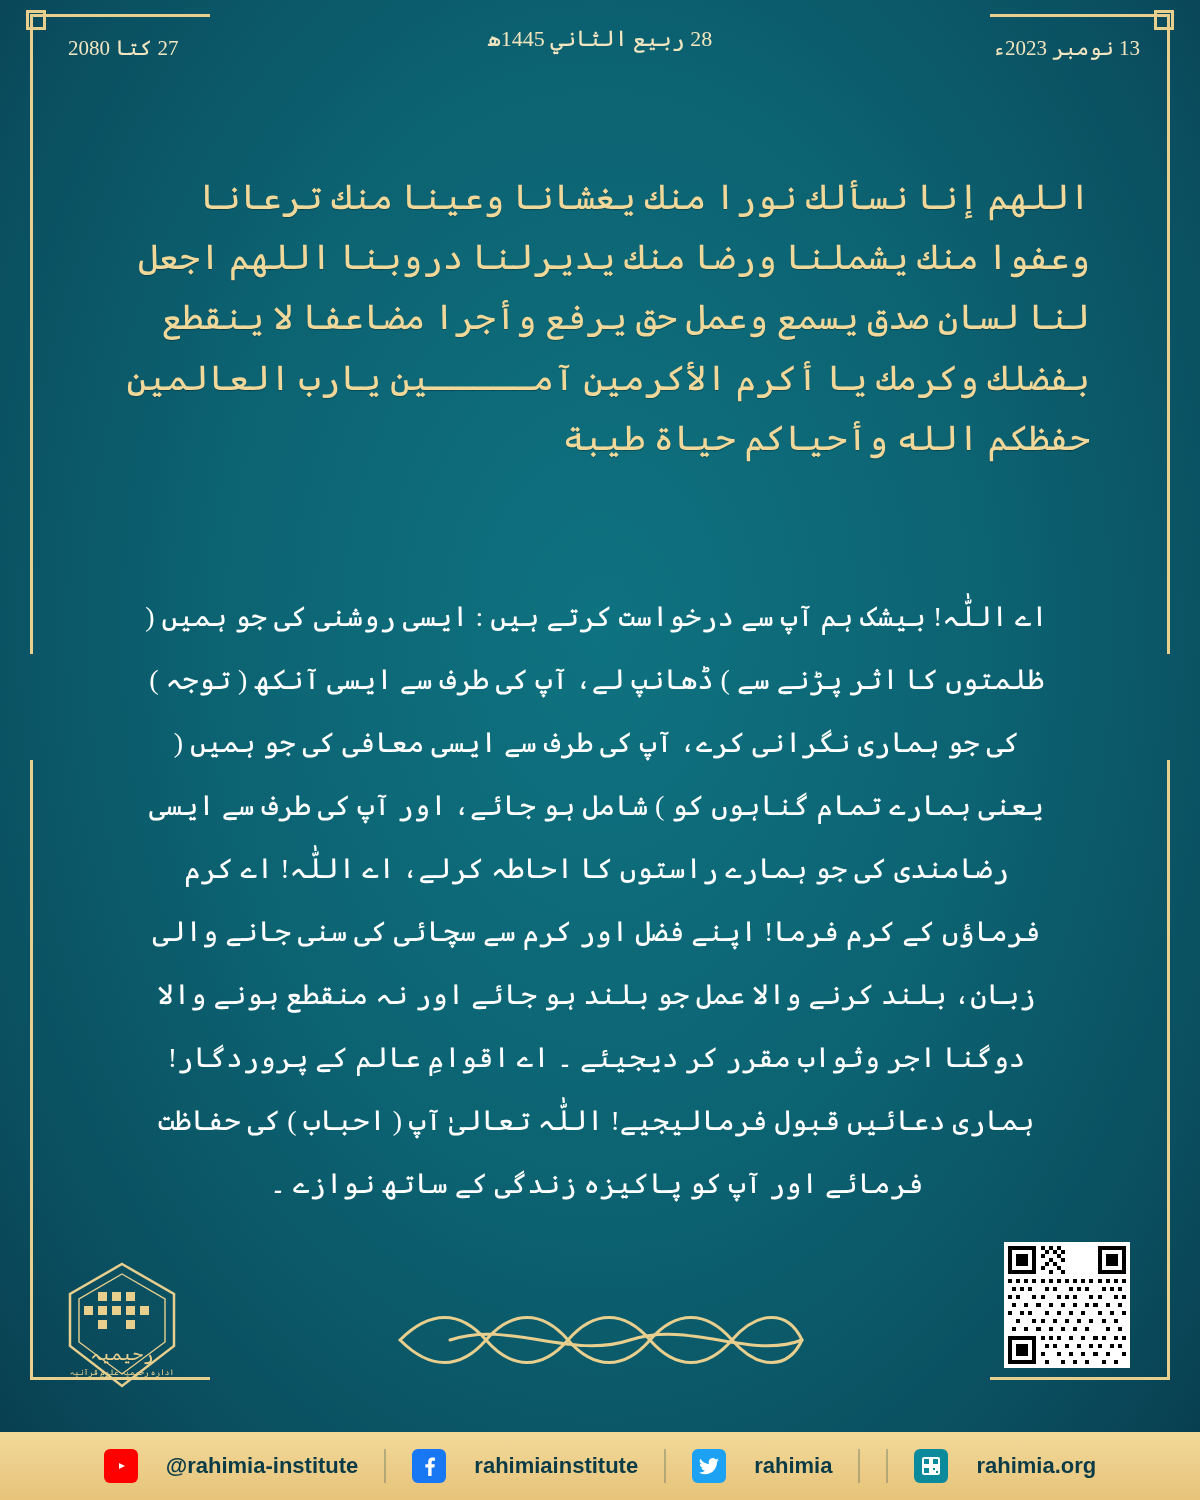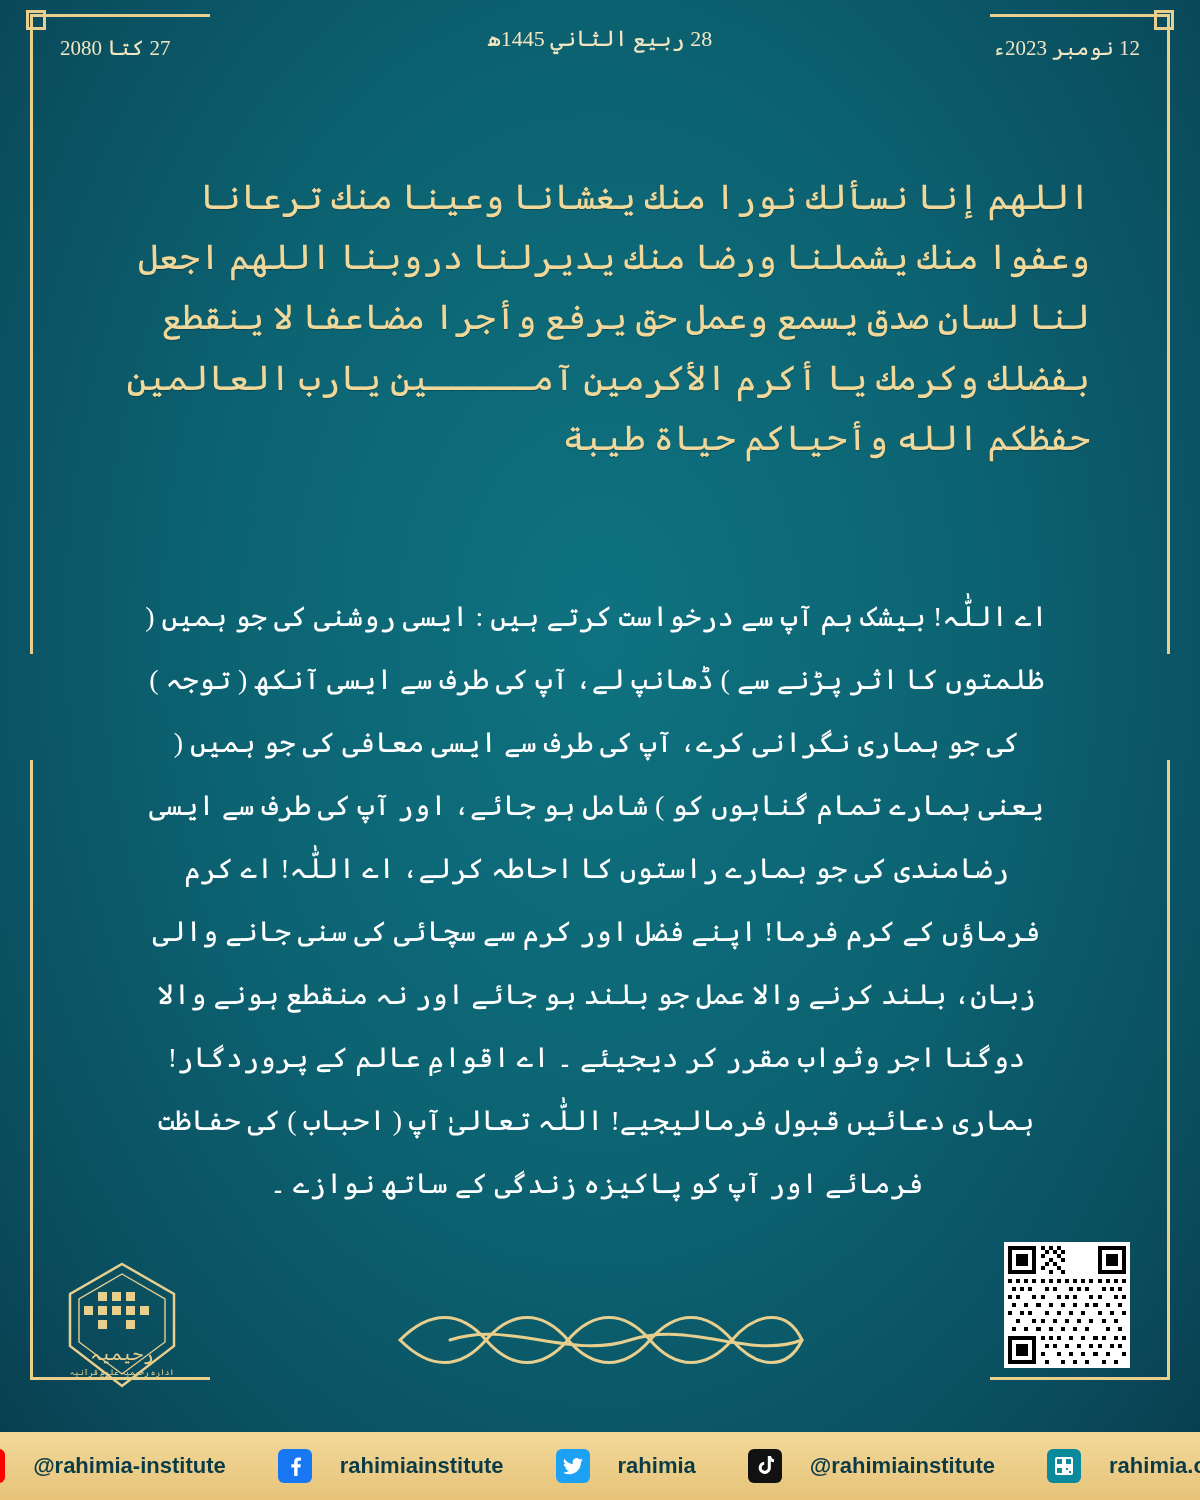--- a/index.html
+++ b/index.html
@@ -67,21 +67,21 @@
     left: 50%;
     transform: translateX(-50%);
     top: 6px;
     text-align: right;
     font-size: 22px;
     line-height: 1.35;
     direction: rtl;
   }
   .header .issue-no {
     position: absolute;
-    left: 0; top: 18px;
+    left: 8px; top: 18px;
     font-size: 21px;
     direction: rtl;
   }
 
   
   .doc-title {
     position: absolute;
     top: 78px;
     left: 0; right: 0;
     text-align: center;
@@ -204,21 +204,21 @@
   <div class="frame-line fl-bot-left-h"></div>
   <div class="frame-line fl-bot-right-h"></div>
   <div class="frame-line fl-left-v"></div>
   <div class="frame-line fl-left-v2"></div>
   <div class="frame-line fl-right-v"></div>
   <div class="frame-line fl-right-v2"></div>
   <div class="corner-box cb-tl"></div>
   <div class="corner-box cb-tr"></div>
 
   <div class="header">
-    <div class="date-greg">12 نومبر 2023ء</div>
+    <div class="date-greg">13 نومبر 2023ء</div>
     <div class="date-hijri">28 ربيع الثاني 1445ھ</div>
     <div class="issue-no">27 کتا 2080</div>
   </div>
 
 
   <div class="arabic">اللهم إنا نسألك نورا منك يغشانا وعينا منك ترعانا وعفوا منك يشملنا ورضا منك يديرلنا دروبنا اللهم اجعل لنا لسان صدق يسمع وعمل حق يرفع وأجرا مضاعفا لا ينقطع بفضلك وكرمك يا أكرم الأكرمين آمـــــين يارب العالمين حفظكم الله وأحياكم حياة طيبة</div>
 
   <div class="urdu">اے اللّٰہ! بیشک ہم آپ سے درخواست کرتے ہیں : ایسی روشنی کی جو ہمیں ( ظلمتوں کا اثر پڑنے سے ) ڈھانپ لے، آپ کی طرف سے ایسی آنکھ ( توجہ ) کی جو ہماری نگرانی کرے، آپ کی طرف سے ایسی معافی کی جو ہمیں ( یعنی ہمارے تمام گناہوں کو ) شامل ہو جائے، اور آپ کی طرف سے ایسی رضامندی کی جو ہمارے راستوں کا احاطہ کرلے، اے اللّٰہ! اے کرم فرماؤں کے کرم فرما! اپنے فضل اور کرم سے سچائی کی سنی جانے والی زبان، بلند کرنے والا عمل جو بلند ہو جائے اور نہ منقطع ہونے والا دوگنا اجر وثواب مقرر کر دیجیئے ۔ اے اقوامِ عالم کے پروردگار! ہماری دعائیں قبول فرمالیجیے! اللّٰہ تعالیٰ آپ ( احباب ) کی حفاظت فرمائے اور آپ کو پاکیزہ زندگی کے ساتھ نوازے ۔</div>
 
   <div class="logo">
@@ -428,28 +428,20 @@
       <span class="badge tw">
         <svg width="20" height="17" viewBox="0 0 20 17" aria-hidden="true">
           <path d="M20 2.1c-.74.33-1.53.55-2.36.65a4.1 4.1 0 0 0 1.8-2.27c-.79.47-1.67.81-2.6 1A4.1 4.1 0 0 0 9.8 5.22c0 .32.04.63.1.93A11.64 11.64 0 0 1 1.4.76a4.1 4.1 0 0 0 1.27 5.47c-.67-.02-1.3-.2-1.86-.5v.05a4.1 4.1 0 0 0 3.29 4.02c-.33.09-.68.14-1.04.14-.25 0-.5-.03-.74-.07a4.1 4.1 0 0 0 3.83 2.85A8.23 8.23 0 0 1 0 14.42a11.6 11.6 0 0 0 6.29 1.84c7.55 0 11.68-6.25 11.68-11.67l-.01-.53A8.3 8.3 0 0 0 20 2.1z" fill="#ffffff"></path>
         </svg>
       </span>
       <span>rahimia</span>
     </div>
 
     <div class="footer-sep"></div>
 
-    <div class="social">
-      <span class="badge tt">
-        <svg width="18" height="20" viewBox="0 0 18 20" aria-hidden="true">
-          <path d="M12.2 0h2.9c.2 1.6 1.1 3 2.9 3.3v2.9c-1.2 0-2.3-.35-3.2-1v6.6c0 3.4-2.7 6.1-6 6.1S2.7 15.2 2.7 11.8c0-3.2 2.4-5.8 5.5-6.1v3c-1.4.3-2.5 1.5-2.5 3 0 1.7 1.3 3.1 3 3.1s3.1-1.4 3.1-3.1V0z" fill="#ffffff"></path>
-        </svg>
-      </span>
-      <span>@rahimiainstitute</span>
-    </div>
 
     <div class="footer-sep"></div>
 
     <div class="social">
       <span class="badge web">
         <svg width="20" height="20" viewBox="0 0 20 20" aria-hidden="true">
           <rect x="1" y="1" width="18" height="18" rx="2" fill="#ffffff"></rect>
           <rect x="3" y="3" width="5" height="5" fill="#0b8a9c"></rect>
           <rect x="12" y="3" width="5" height="5" fill="#0b8a9c"></rect>
           <rect x="3" y="12" width="5" height="5" fill="#0b8a9c"></rect>

